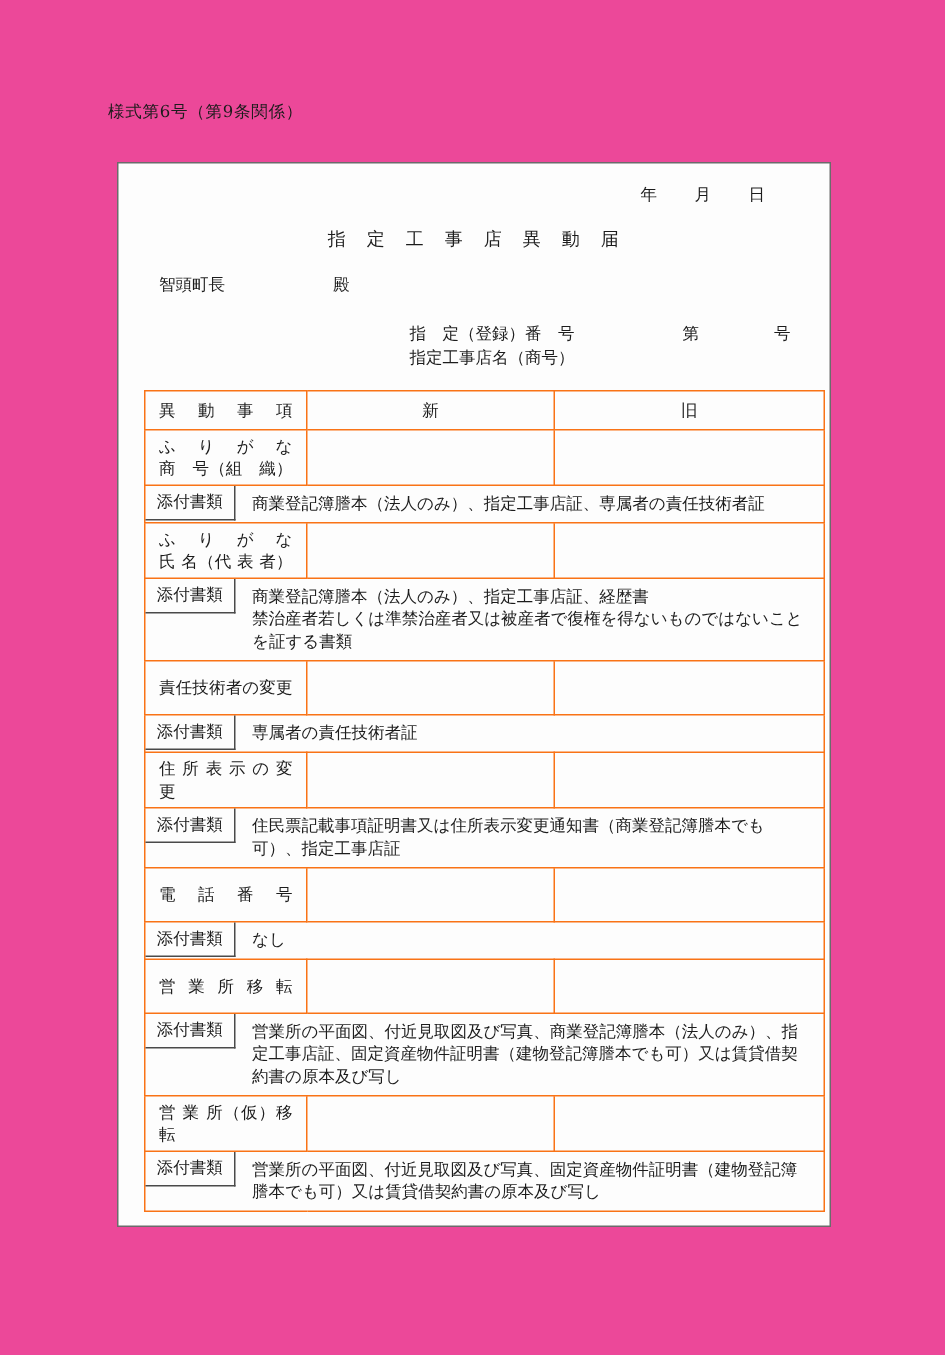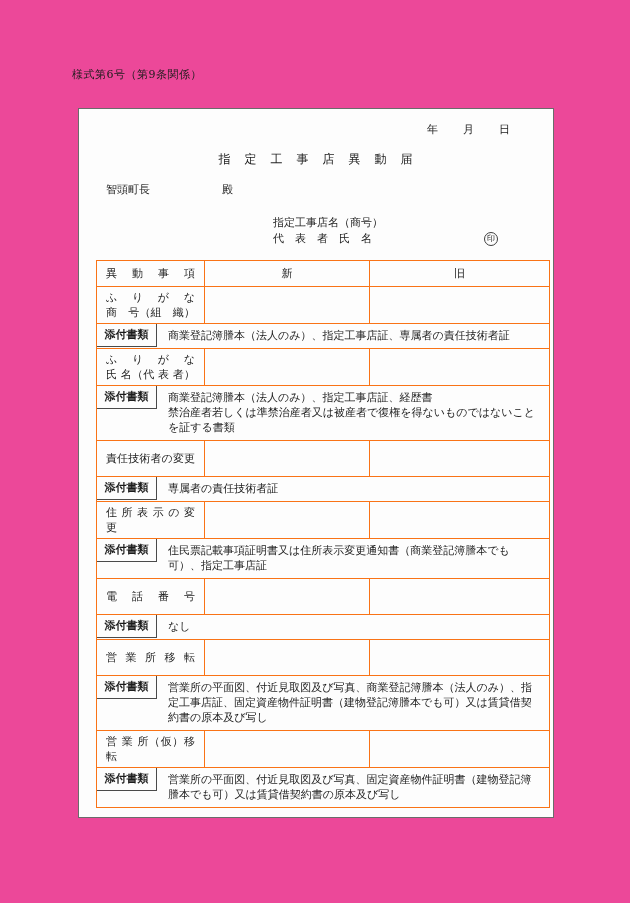--- a/index.html
+++ b/index.html
@@ -67,21 +67,20 @@
   tr.row-std td { height:36px; }
   td.cell-attach { padding:0; }
   .attach-flex { display:flex; align-items:stretch; min-height:24px; }
   .attach-label {
     flex:0 0 60px;
     border-right:1px solid #4a4a4a;
     border-bottom:1px solid #4a4a4a;
     align-self:flex-start;
     text-align:center;
     padding:3px 2px 4px;
-    font-weight:bold;
   }
   .attach-text { flex:1; padding:4px 8px 5px 11px; }
   .attach-text div { margin:0; }
   .blank-cell { background:transparent; }
 </style>
 </head>
 <body>
 
 <div class="page">
 
@@ -91,25 +90,26 @@
 
     <div class="date-line">年　　月　　日</div>
 
     <div class="form-title">指　定　工　事　店　異　動　届</div>
 
     <div class="addressee-row">
       <span>智頭町長</span><span class="addressee-honorific">殿</span>
     </div>
 
     <div class="reg-block">
+      <div class="reg-line">
+        <span>指　定（登録）番　号</span>
+        <span class="reg-prefix">第</span>
+        <span class="reg-suffix">号</span>
+      </div>
       <div>指定工事店名（商号）</div>
-      <div class="rep-line">
-        <span>代　表　者　氏　名</span>
-        <span class="seal">印</span>
-      </div>
     </div>
 
     <table class="change-table">
       <colgroup>
           <col class="col-item">
           <col class="col-new">
           <col class="col-old">
         </colgroup>
 
       <tbody>

